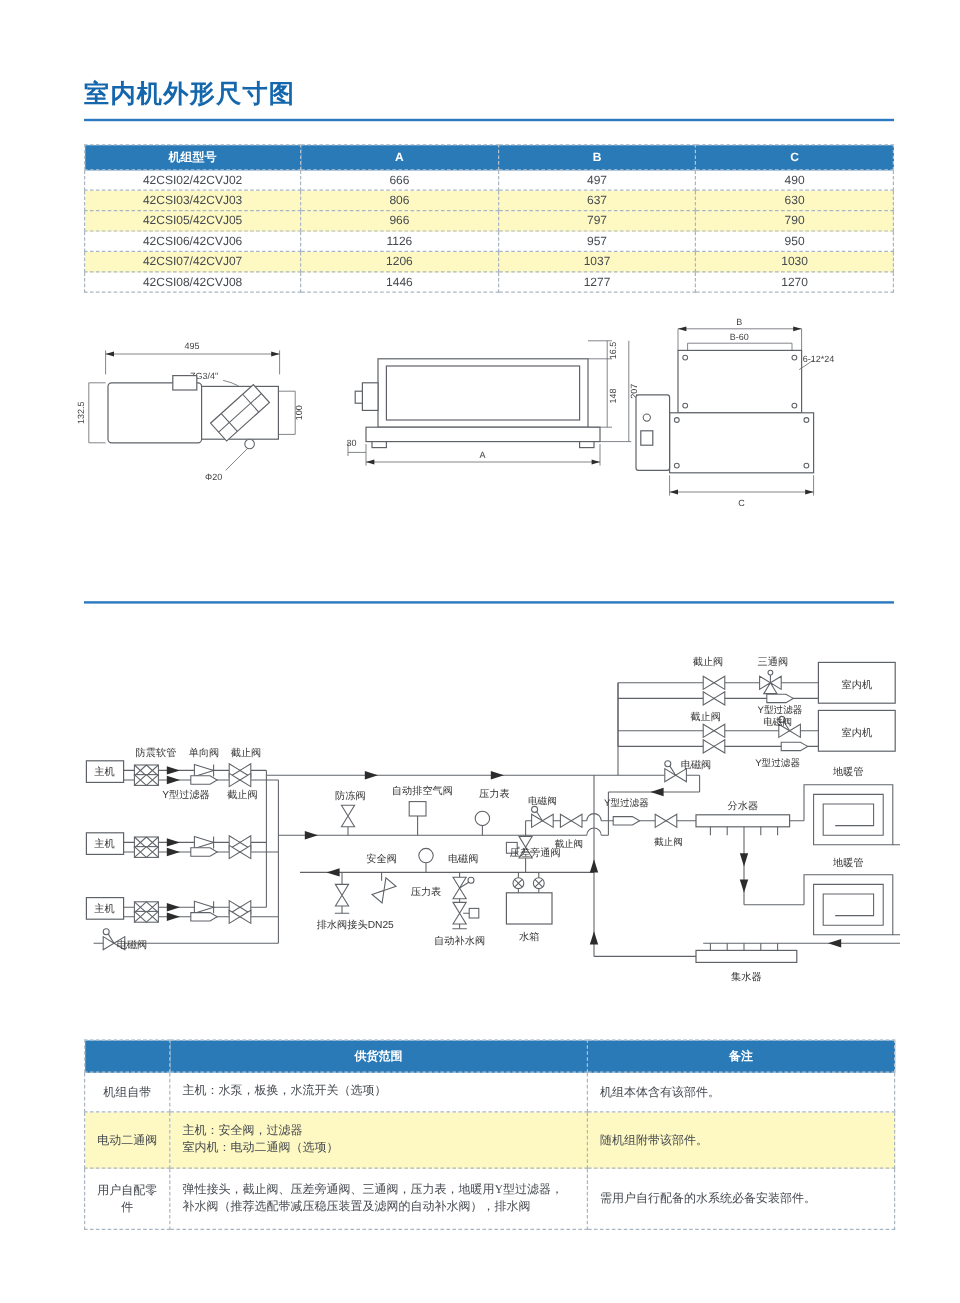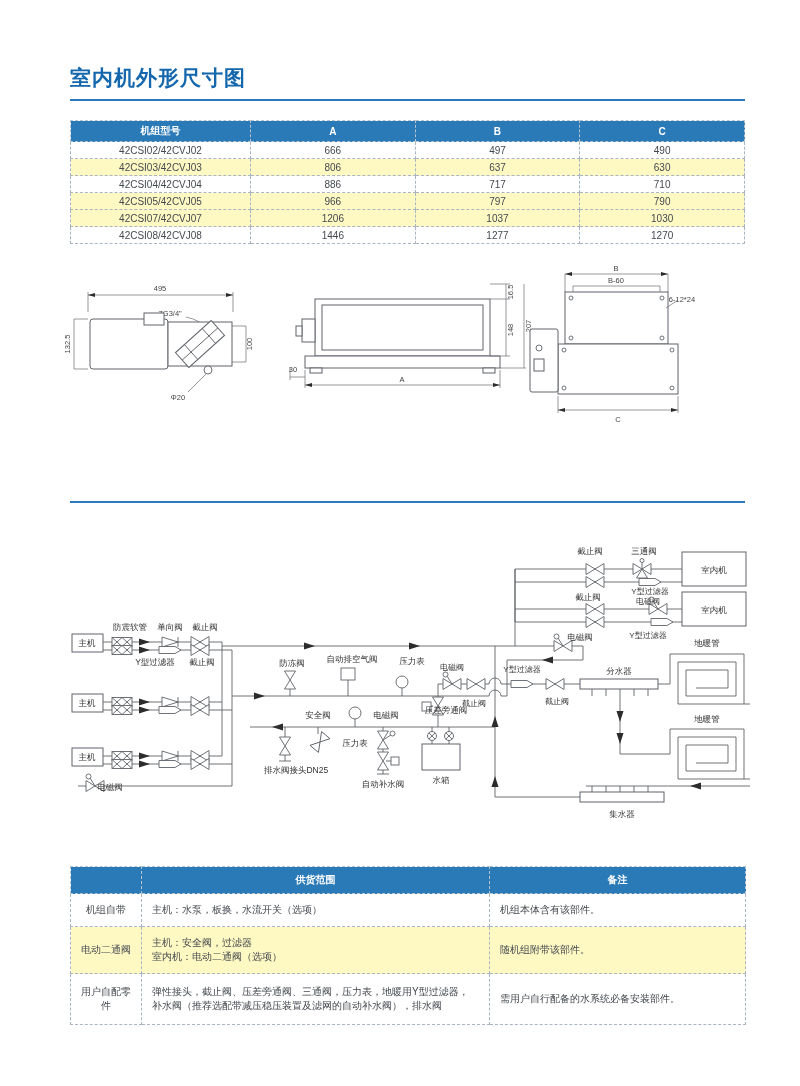--- a/index.html
+++ b/index.html
@@ -67,31 +67,31 @@
             <td>666</td>
             <td>497</td>
             <td>490</td>
           </tr>
       <tr class="alt">
             <td>42CSI03/42CVJ03</td>
             <td>806</td>
             <td>637</td>
             <td>630</td>
           </tr>
-      <tr>
-            <td>42CSI04/42CVJ04</td>
-            <td>886</td>
-            <td>717</td>
-            <td>710</td>
-          </tr>
       <tr class="alt">
             <td>42CSI05/42CVJ05</td>
             <td>966</td>
             <td>797</td>
             <td>790</td>
+          </tr>
+      <tr>
+            <td>42CSI06/42CVJ06</td>
+            <td>1126</td>
+            <td>957</td>
+            <td>950</td>
           </tr>
       <tr class="alt">
             <td>42CSI07/42CVJ07</td>
             <td>1206</td>
             <td>1037</td>
             <td>1030</td>
           </tr>
       <tr>
             <td>42CSI08/42CVJ08</td>
             <td>1446</td>
@@ -490,21 +490,21 @@
         <use href="#arE" transform="translate(445,252) rotate(-90)"></use>
           <use href="#arE" transform="translate(445,192) rotate(-90)"></use>
       </g>
       <rect class="box" x="530" y="268" width="84" height="10"></rect>
       <text class="lab" x="657" y="122">地暖管</text>
       <text class="lab" x="657" y="198">地暖管</text>
       <text class="lab" x="572" y="293">集水器</text>
     </g>
   </svg>
 
-  <div class="tbl" style="top:866px;">
+  <div class="tbl" style="top:866px;font-family:Liberation Serif, serif;">
     <table id="scope-table">
       <colgroup>
           <col style="width:71px">
           <col style="width:348px">
           <col style="width:256px">
         </colgroup>
       <tbody>
           <tr>
         <th></th>
         <th>供货范围</th>

